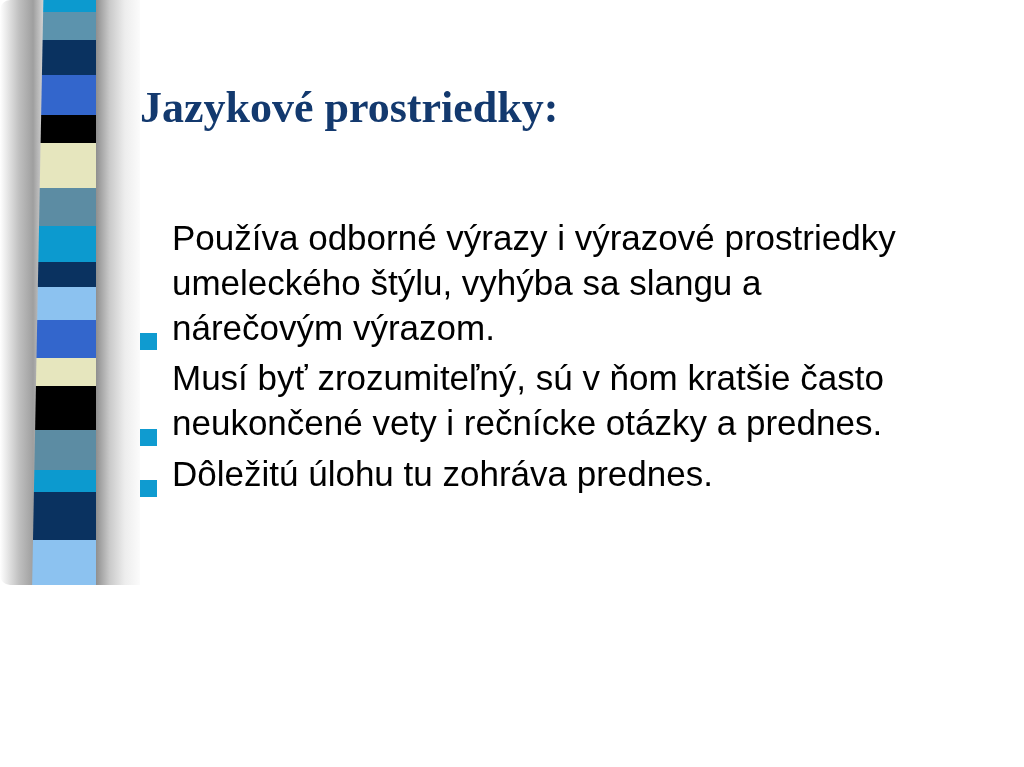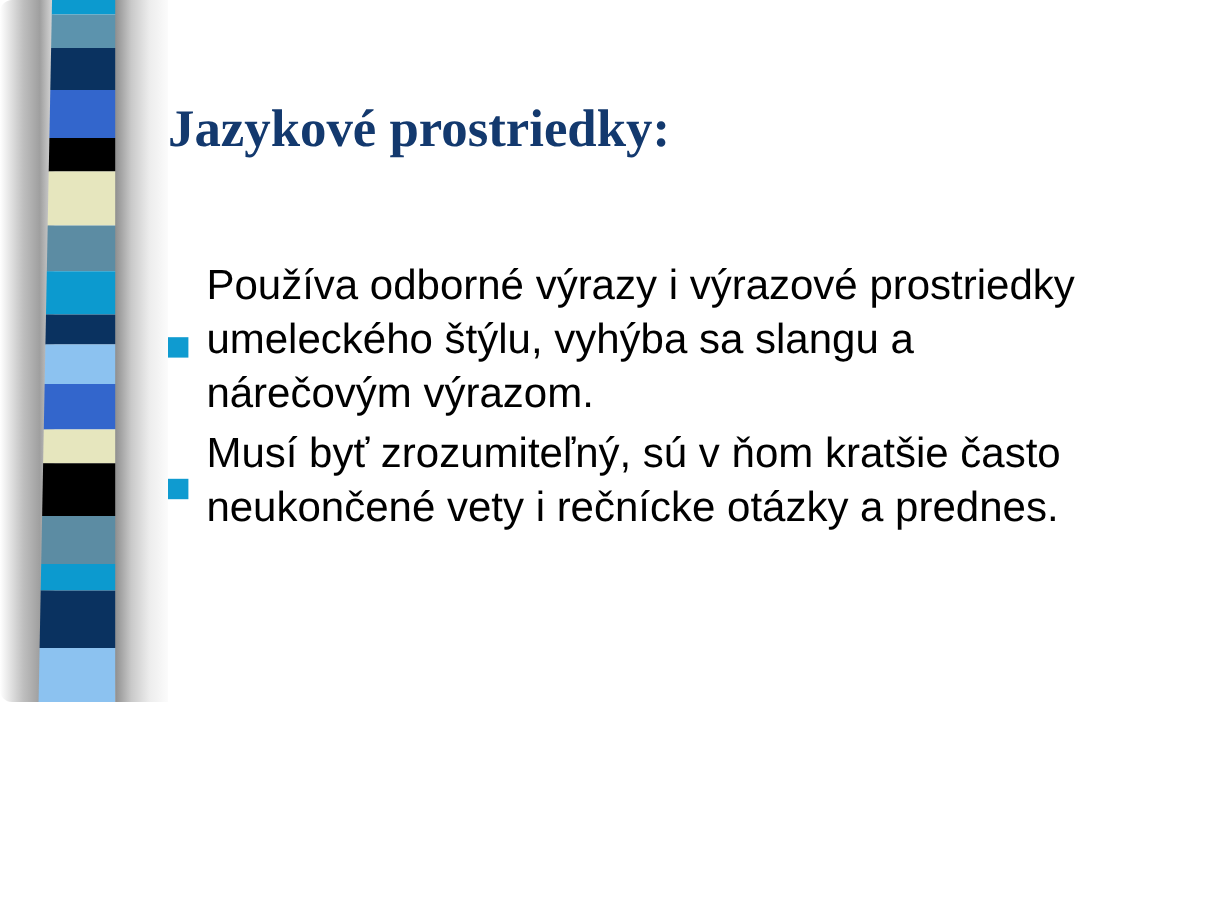--- a/index.html
+++ b/index.html
@@ -74,21 +74,21 @@
     left: 140px;
     top: 216px;
     width: 800px;
     margin: 0;
     padding: 0;
     list-style: none;
   }
   .bullet-row {
     position: relative;
     display: flex;
-    align-items: center;
+    align-items: flex-end;
     margin-bottom: 6px;
   }
   .bullet-marker {
     flex: 0 0 auto;
     width: 17px;
     height: 17px;
     background: #0f9bd0;
     margin-top: 13px;
     margin-right: 15px;
   }
@@ -159,20 +159,24 @@
 
   <ul class="body-list" id="bullet-list">
       <li class="bullet-row">
         <span class="bullet-marker"></span>
         <span class="bullet-text b1">Používa odborné výrazy i výrazové prostriedky umeleckého štýlu, vyhýba sa slangu a nárečovým výrazom.</span>
       </li>
       <li class="bullet-row">
         <span class="bullet-marker"></span>
         <span class="bullet-text b2">Musí byť zrozumiteľný, sú v ňom kratšie často neukončené vety i rečnícke otázky a prednes.</span>
       </li>
+      <li class="bullet-row">
+        <span class="bullet-marker"></span>
+        <span class="bullet-text b3">Dôležitú úlohu tu zohráva prednes.</span>
+      </li>
     </ul>
 
   <div class="home-btn" title="Home">
     <span>
       <svg width="34" height="30" viewBox="0 0 34 30" xmlns="http://www.w3.org/2000/svg">
 
         <rect x="23.5" y="3.5" width="3.6" height="8" fill="#2d7ba3" stroke="#0d2e52" stroke-width="1.6"></rect>
 
         <polygon points="17,2.5 32,15 2,15" fill="#2d7ba3" stroke="#0d2e52" stroke-width="1.8" stroke-linejoin="round"></polygon>
 

